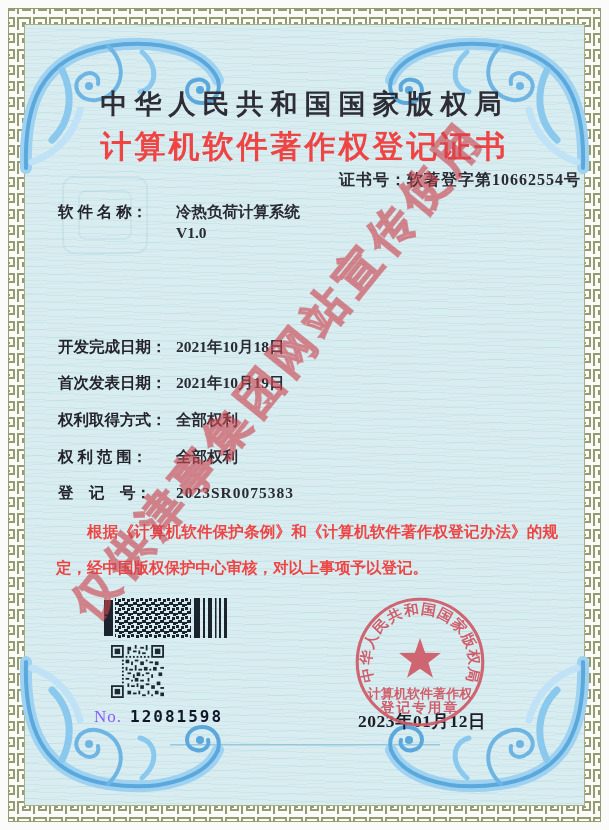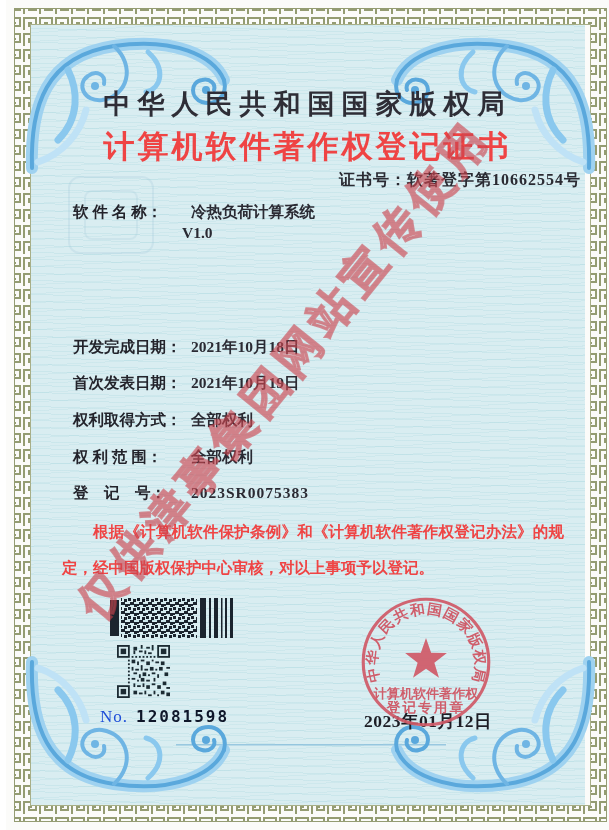--- a/index.html
+++ b/index.html
@@ -5,21 +5,20 @@
   html,body{margin:0;padding:0;}
   body{
     width:609px;height:830px;
     background:#ffffff;
     font-family:"Liberation Serif","DejaVu Serif",serif;
     position:relative;overflow:hidden;
   }
   .page{
     position:absolute;inset:0;
     background:#fbfbf9;
-    margin-left:6px;
   }
   
   .inner{
     position:absolute;left:24px;top:24px;right:24px;bottom:24px;
     background:
       repeating-linear-gradient(2deg, rgba(125,195,205,.16) 0 1px, rgba(0,0,0,0) 1px 7px),
       repeating-linear-gradient(-3deg, rgba(125,195,205,.12) 0 1px, rgba(0,0,0,0) 1px 9px),
       #d9edf1;
   }
   svg.overlay{position:absolute;inset:0;width:609px;height:830px;pointer-events:none;z-index:3;}
@@ -32,21 +31,21 @@
   }
   .cert-title{
     position:absolute;top:126px;left:0;width:100%;
     text-align:center;font-size:31px;font-weight:700;letter-spacing:3px;
     color:#ef4444;
   }
   .cert-no{
     position:absolute;top:170px;right:28px;
     font-size:16px;font-weight:700;letter-spacing:1px;color:#2a2a32;text-align:center;
   }
-  .row{position:absolute;left:67px;font-size:15.5px;white-space:nowrap;}
+  .row{position:absolute;left:58px;font-size:15.5px;white-space:nowrap;}
   .row .lbl{display:inline-block;width:118px;font-weight:700;color:#23232b;}
   .row .val{font-weight:600;color:#2a2a33;}
   .statement{
     position:absolute;left:56px;top:514px;width:502px;
     font-size:15.5px;font-weight:600;line-height:2.32;color:#ef4444;
     text-indent:2em;text-align:justify;
   }
   .watermark{
     position:absolute;left:82px;top:582px;z-index:6;
     transform:rotate(-51deg);transform-origin:0 50%;
@@ -59,21 +58,21 @@
     border:2px solid rgba(160,198,216,.45);border-radius:12px;opacity:.55;
   }
   .embossed::after{
     content:"";position:absolute;left:14px;top:12px;width:50px;height:46px;
     border:2px solid rgba(160,198,216,.4);border-radius:8px;
   }
   .barcode{position:absolute;left:104px;top:598px;width:124px;height:40px;}
   .qrcode{position:absolute;left:111px;top:645px;width:53px;height:53px;}
   .seal{position:absolute;left:352px;top:594px;width:136px;height:136px;z-index:5;opacity:.92;}
   .no-line{position:absolute;left:94px;top:707px;font-size:17px;}
-  .no-label{color:#1d4ed8;letter-spacing:1px;}
+  .no-label{color:#8b5cf6;letter-spacing:1px;}
   .no-value{color:#0f172a;font-family:"DejaVu Sans Mono",monospace;font-size:16px;letter-spacing:2px;margin-left:8px;font-weight:bold;}
   .issue-date{
     position:absolute;left:358px;top:709px;z-index:6;
     font-size:17.5px;font-weight:700;letter-spacing:.5px;color:#1d1d25;
   }
 </style>
 </head>
 <body>
 
 <div class="page">

